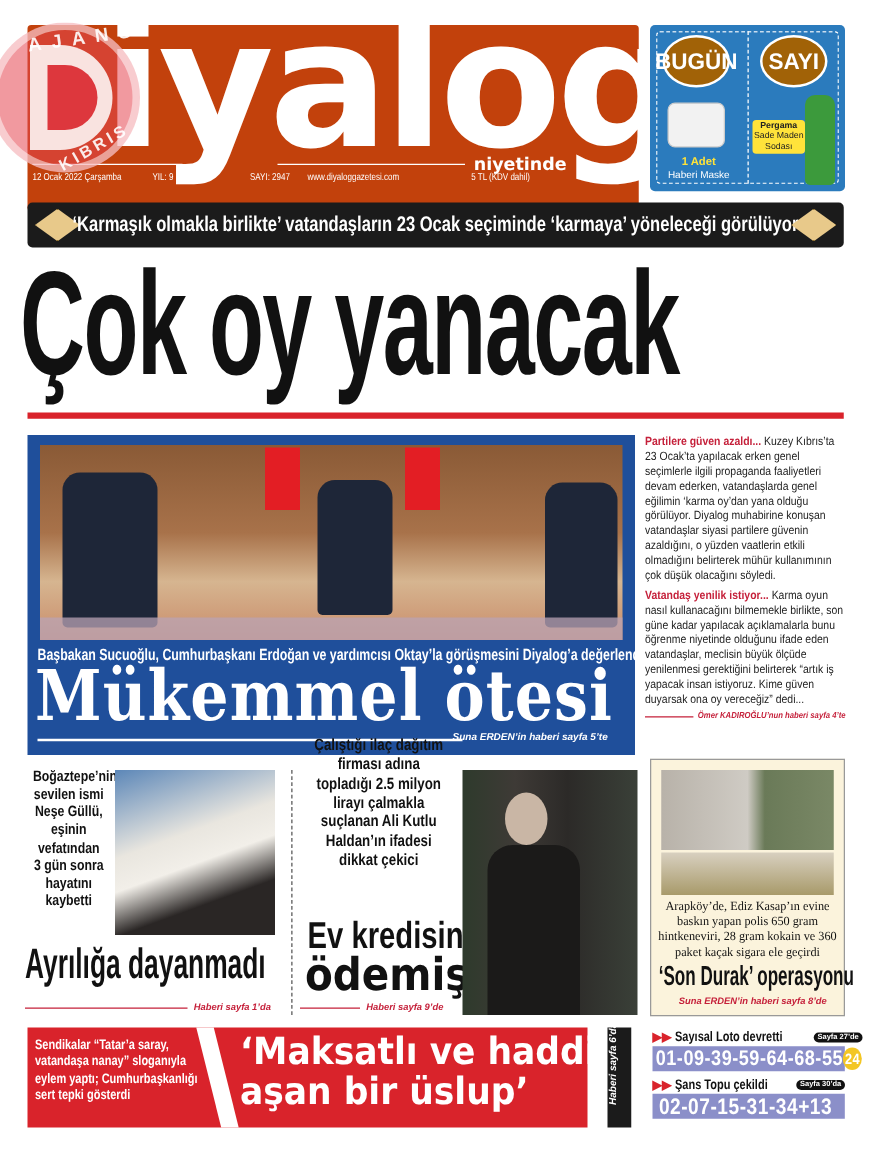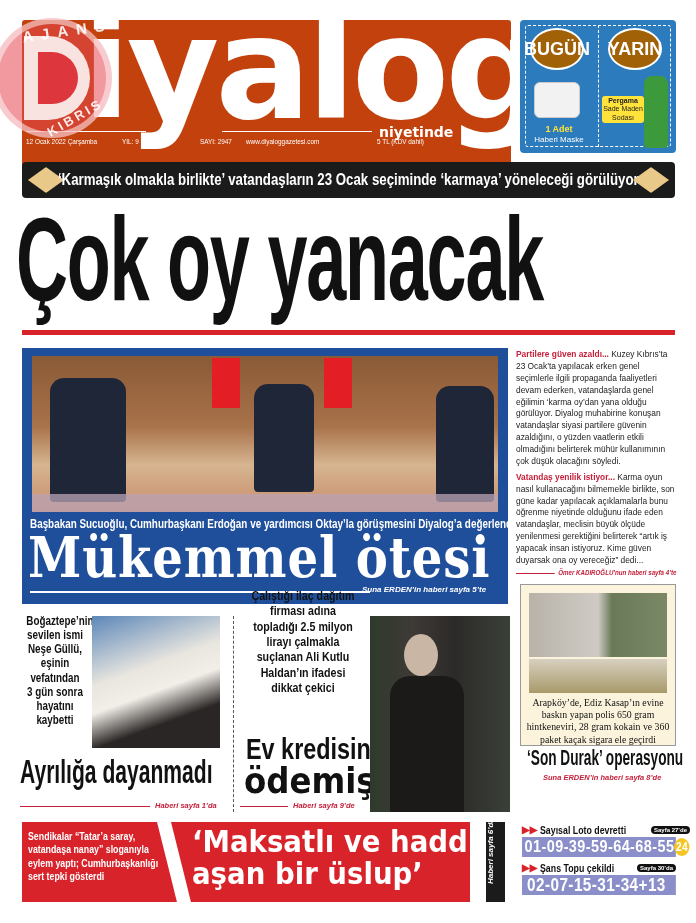--- a/index.html
+++ b/index.html
@@ -43,21 +43,21 @@
 .bb-by{left:340px;top:237px;color:#fff;font-size:8px;font-weight:bold;font-style:italic}
 
 .rcol{left:516px;top:348px;width:162px;font-size:9.5px;line-height:1.25;color:#222;transform:scaleX(.88);transform-origin:left;width:184px}
 .rhead{color:#c5203a;font-weight:bold}
 .rby{color:#c5203a;font-size:7px;font-style:italic;font-weight:bold}
 
 .story-t{text-align:center;font-weight:bold;font-size:12px;line-height:1.18;transform:scaleX(.82)}
 .big{font-weight:bold;white-space:nowrap;transform-origin:left}
 .small-by{color:#c5203a;font-size:7.5px;font-weight:bold;font-style:italic}
 .dash-v{border-left:1px dashed #555}
-.drug{left:520px;top:584px;width:156px;height:162px;background:#fbf3dc;border:1px solid #999}
+.drug{left:520px;top:607px;width:156px;height:206px;background:#fbf3dc;border:1px solid #999}
 
 .banner{left:22px;top:822px;width:448px;height:80px;background:#d9232b}
 .banner-txt{left:6px;top:8px;color:#fff;font-size:11px;font-weight:bold;line-height:1.22;transform:scaleX(.8);transform-origin:left;width:170px}
 .banner-slash{left:145px;top:0;width:14px;height:80px;background:#fff;transform:skewX(14deg)}
 .banner-head{left:170px;top:4px;color:#fff;font-family:"DejaVu Sans",sans-serif;font-weight:bold;font-size:30px;line-height:1.05;white-space:nowrap;transform:scaleX(.92);transform-origin:left}
 .banner-side{left:464px;top:0;width:19px;height:80px;background:#1b1b1b;color:#fff}
 .banner-side span{display:block;transform:rotate(-90deg) translateX(-62px);transform-origin:left top;white-space:nowrap;font-size:8px;font-weight:bold;font-style:italic;width:80px}
 
 .lotto{left:522px;top:822px;width:154px}
 .lot-lbl{font-weight:bold;font-size:11px;display:flex;align-items:center;gap:3px;white-space:nowrap;height:15px}
@@ -87,21 +87,21 @@
 <div class="abs stamp-txt" style="left:22px;top:22px;letter-spacing:8px;transform:rotate(-8deg)">AJANS</div>
 <div class="abs stamp-txt" style="left:44px;top:110px;letter-spacing:3px;transform:rotate(-30deg);font-size:13px">KIBRIS</div>
 
 <div class="abs promo">
   <div class="abs promo-inner"></div>
   <div class="abs promo-div"></div>
   <div class="abs badge" style="left:10px;top:8px">BUGÜN</div>
   <div class="abs mask"></div>
   <div class="abs promo-label promo-y" style="left:4px;top:104px">1 Adet</div>
   <div class="abs promo-label" style="left:4px;top:115px">Haberi Maske</div>
-  <div class="abs badge" style="left:88px;top:8px">YARIN</div>
+  <div class="abs badge" style="left:88px;top:8px">SAYI</div>
   <div class="abs bottle"></div>
   <div class="abs perg">
     <div style="font-weight:bold">Pergama</div>
     <div>Sade Maden Sodası</div>
   </div>
 </div>
 
 <div class="abs kicker">
   <div class="abs env" style="left:6px;top:5px"></div>
   <div class="kicker-txt">‘Karmaşık olmakla birlikte’ vatandaşların 23 Ocak seçiminde ‘karmaya’ yöneleceği görülüyor</div>

